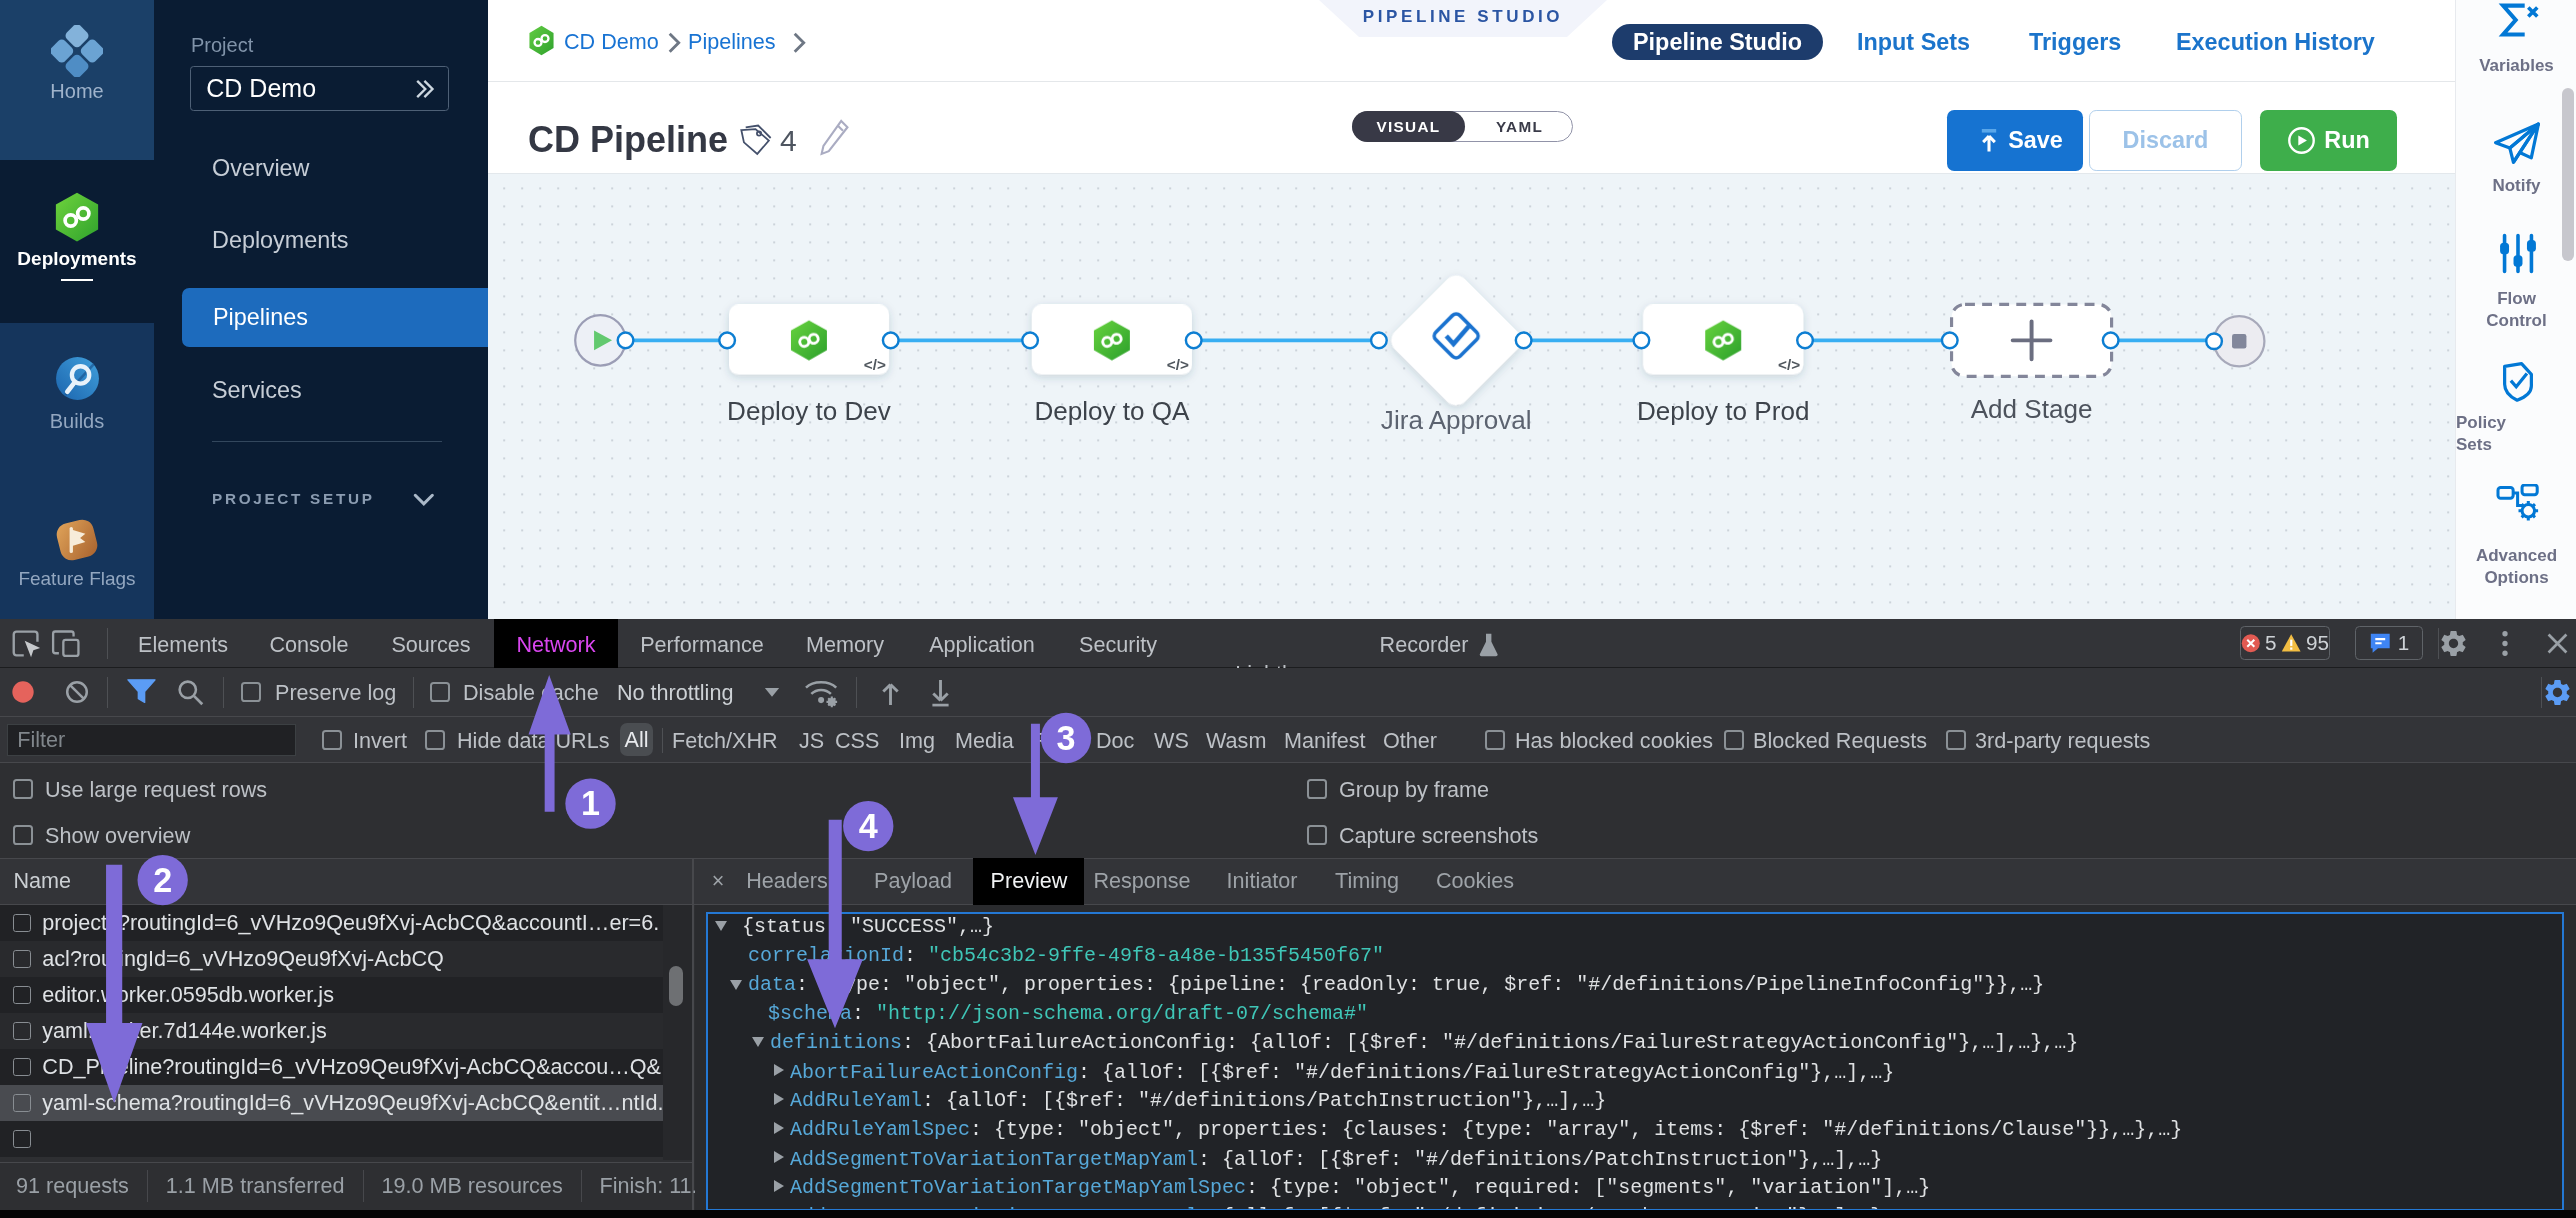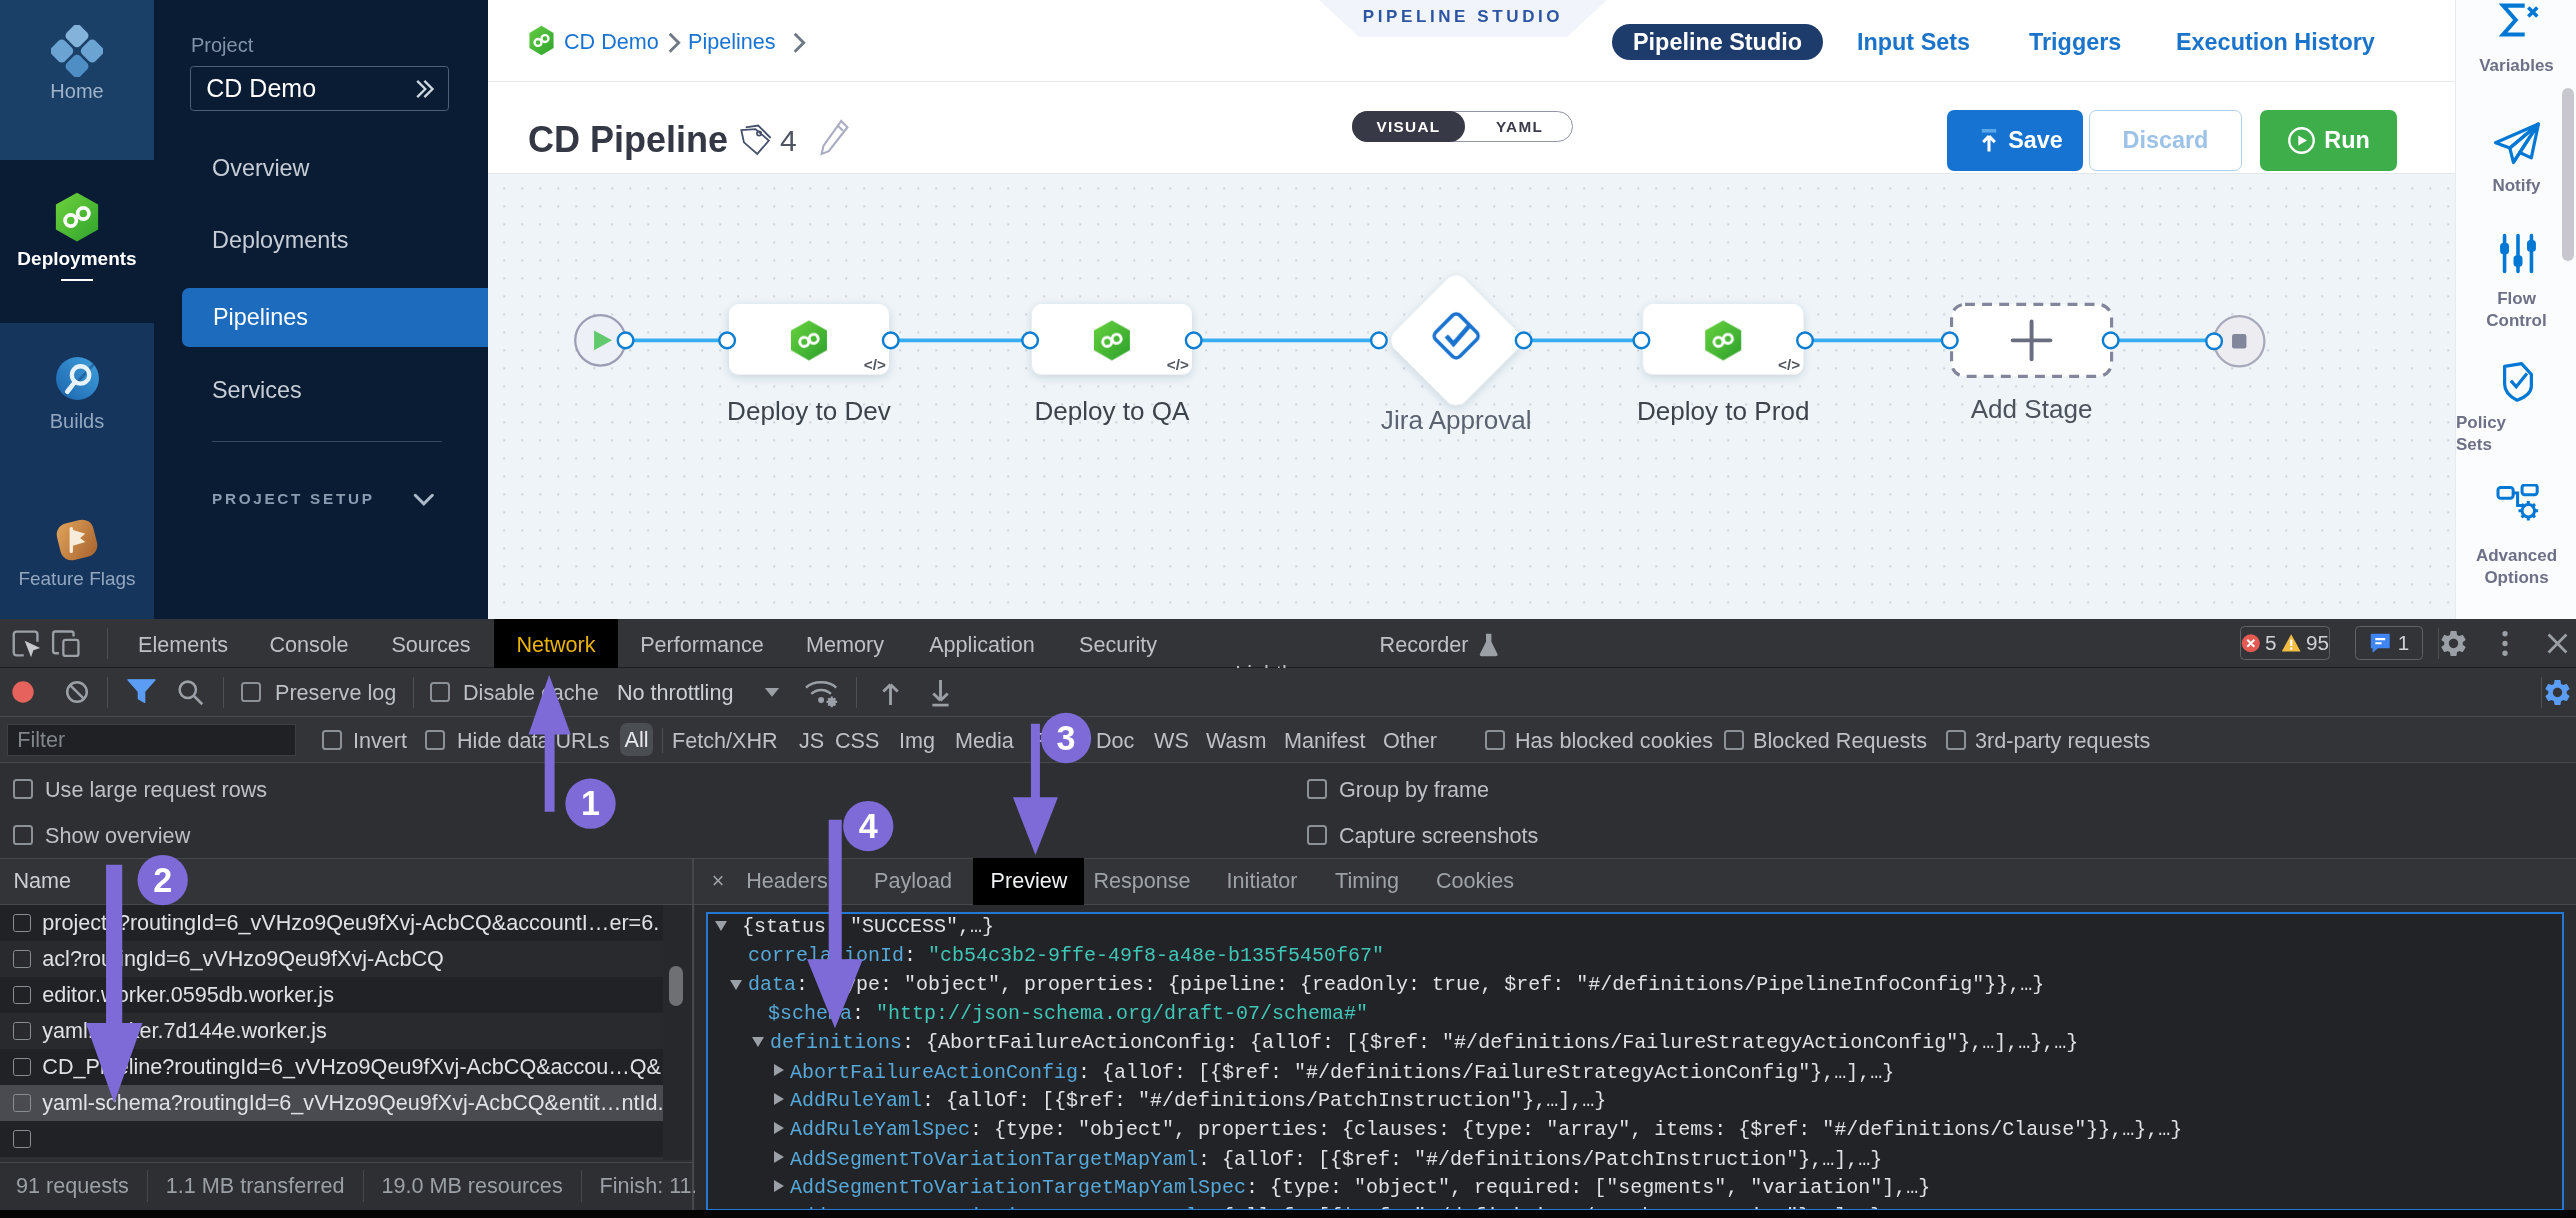--- a/index.html
+++ b/index.html
@@ -351,21 +351,21 @@
       <path d="M10 28 H6 A2.5 2.5 0 0 1 3.5 25.5 V6 A2.5 2.5 0 0 1 6 3.5 H24 A2.5 2.5 0 0 1 26.5 6 V9" fill="none" stroke="#9aa0a6" stroke-width="2.6"></path>
       <rect x="15" y="13" width="17" height="18" rx="2.5" fill="none" stroke="#9aa0a6" stroke-width="2.6"></rect>
     </svg>
     <div class="abs" style="left:107px;top:9px;width:0.9px;height:31px;background:#4e5054;"></div>
   </div>
   <div class="abs" style="left:494px;top:0;width:124px;height:49px;background:#000;"></div>
   <div style="position:absolute;top:0;height:49px;left:0;width:2576px;font-size:21.6px;">
     <span class="abs" style="left:183px;top:12.6px;transform:translateX(-50%);">Elements</span>
     <span class="abs" style="left:309px;top:12.6px;transform:translateX(-50%);text-align:center;">Console</span>
     <span class="abs" style="left:431px;top:12.6px;transform:translateX(-50%);">Sources</span>
-    <span class="abs" style="left:556px;top:12.6px;transform:translateX(-50%);color:#eab308;">Network</span>
+    <span class="abs" style="left:556px;top:12.6px;transform:translateX(-50%);color:#d946ef;">Network</span>
     <span class="abs" style="left:702px;top:12.6px;transform:translateX(-50%);">Performance</span>
     <span class="abs" style="left:845px;top:12.6px;transform:translateX(-50%);">Memory</span>
     <span class="abs" style="left:982px;top:12.6px;transform:translateX(-50%);">Application</span>
     <span class="abs" style="left:1118px;top:12.6px;transform:translateX(-50%);">Security</span>
     <span class="abs" style="left:1288px;top:12.6px;transform:translateX(-50%);margin-top:29px;">Lighthouse</span>
     <span class="abs" style="left:1424px;top:12.6px;transform:translateX(-50%);">Recorder</span>
   </div>
   <svg class="abs" style="left:1477px;top:11.7px;" width="23.4" height="27" viewBox="0 0 26 30">
     <path d="M10 3 H16 V12 L23 26 A2 2 0 0 1 21 28 H5 A2 2 0 0 1 3 26 L10 12 Z" fill="#9aa0a6"></path>
   </svg>

